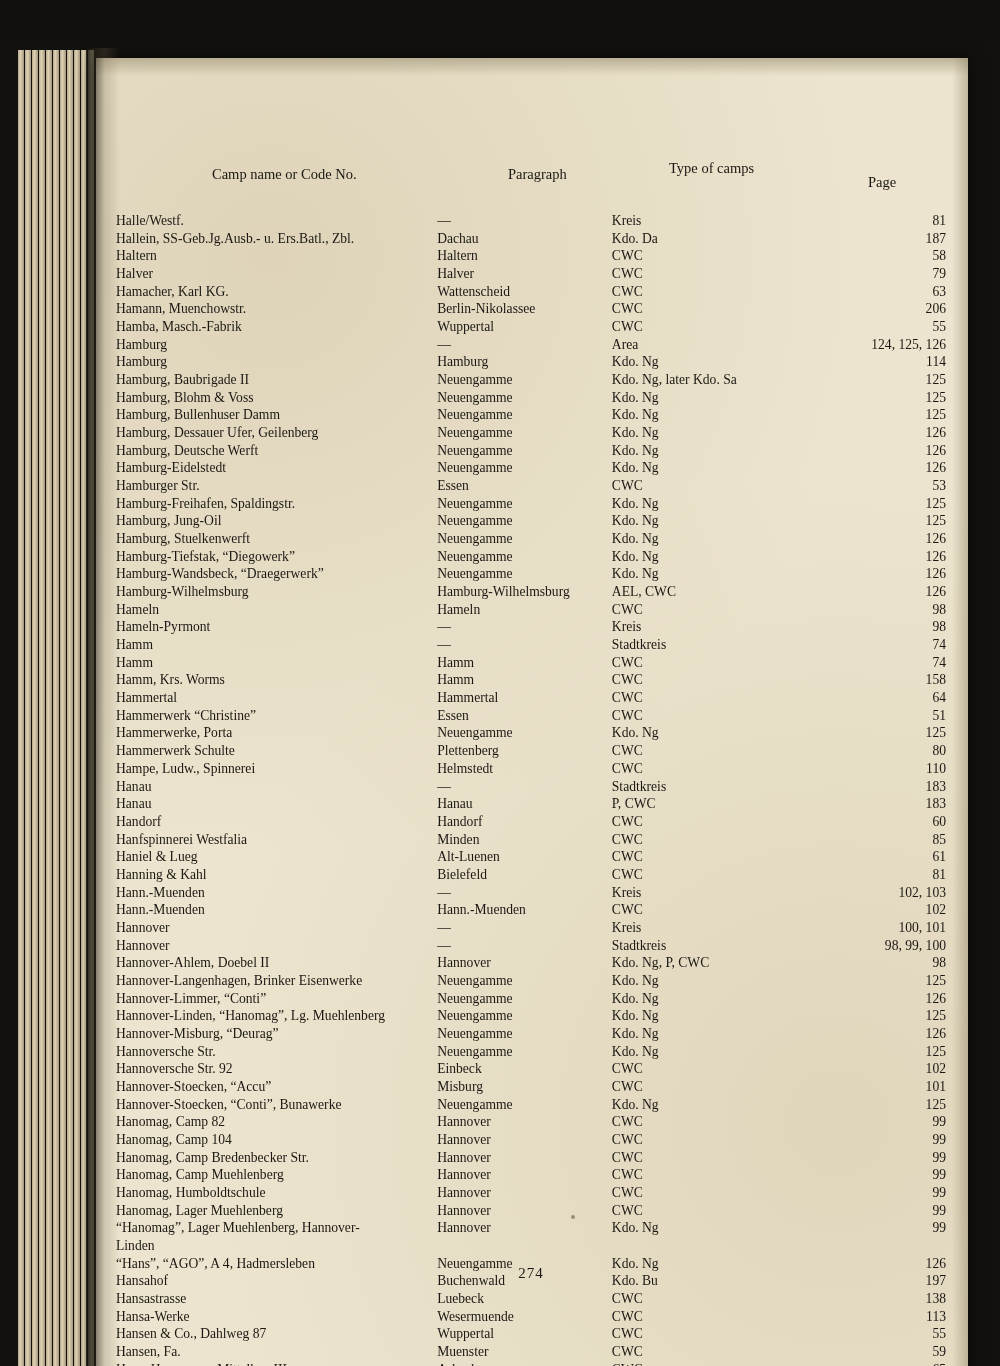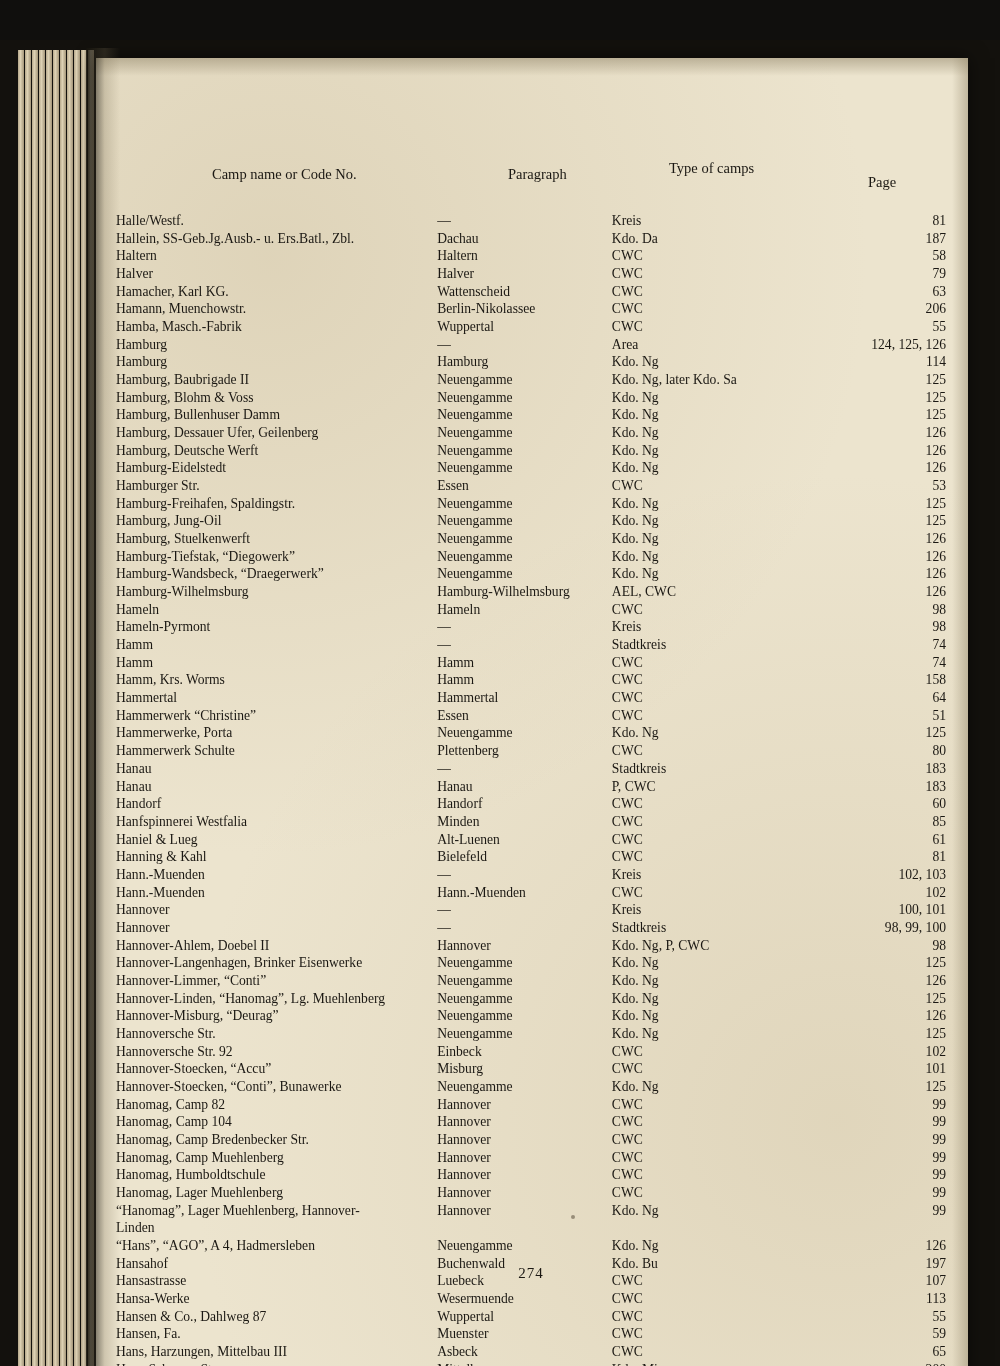--- a/index.html
+++ b/index.html
@@ -348,20 +348,26 @@
             <td class="c-type">Kdo. Ng</td>
             <td class="c-page">125</td>
           </tr>
           <tr>
             <td class="c-name">Hammerwerk Schulte</td>
             <td class="c-para">Plettenberg</td>
             <td class="c-type">CWC</td>
             <td class="c-page">80</td>
           </tr>
           <tr>
+            <td class="c-name">Hampe, Ludw., Spinnerei</td>
+            <td class="c-para">Helmstedt</td>
+            <td class="c-type">CWC</td>
+            <td class="c-page">110</td>
+          </tr>
+          <tr>
             <td class="c-name">Hanau</td>
             <td class="c-para">—</td>
             <td class="c-type">Stadtkreis</td>
             <td class="c-page">183</td>
           </tr>
           <tr>
             <td class="c-name">Hanau</td>
             <td class="c-para">Hanau</td>
             <td class="c-type">P, CWC</td>
             <td class="c-page">183</td>
@@ -525,21 +531,21 @@
           <tr>
             <td class="c-name">Hansahof</td>
             <td class="c-para">Buchenwald</td>
             <td class="c-type">Kdo. Bu</td>
             <td class="c-page">197</td>
           </tr>
           <tr>
             <td class="c-name">Hansastrasse</td>
             <td class="c-para">Luebeck</td>
             <td class="c-type">CWC</td>
-            <td class="c-page">107</td>
+            <td class="c-page">138</td>
           </tr>
           <tr>
             <td class="c-name">Hansa-Werke</td>
             <td class="c-para">Wesermuende</td>
             <td class="c-type">CWC</td>
             <td class="c-page">113</td>
           </tr>
           <tr>
             <td class="c-name">Hansen &amp; Co., Dahlweg 87</td>
             <td class="c-para">Wuppertal</td>

